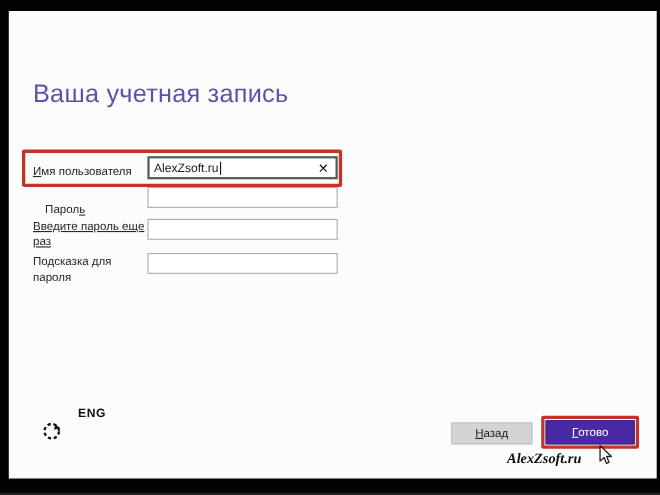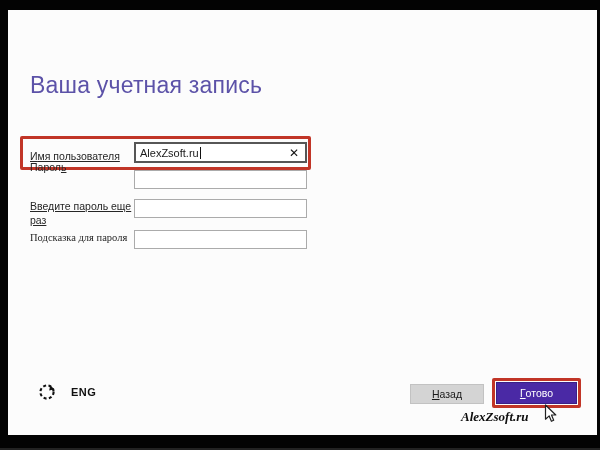--- a/index.html
+++ b/index.html
@@ -51,57 +51,57 @@
     background:var(--back-button-bg,#d4d4d4);color:#1a1a1a;
     border:1px solid #c2c2c2;
   }
   .btn-finish{
     position:absolute;left:1px;top:1px;width:81px;height:22px;
     background:var(--accent-button,#4a29a5);color:#fff;
     border:1px solid #3a1f85;
   }
   .ease-icon{left:38px;top:383px;width:18px;height:18px;}
   .lang-indicator{
-    left:71px;top:386px;font-size:11px;font-weight:bold;color:#111;
+    left:71px;top:370px;font-size:11px;font-weight:bold;color:#111;
     letter-spacing:.5px;
   }
   .watermark{
     left:461px;top:409px;font-family:"Liberation Serif","DejaVu Serif",serif;
     font-style:italic;font-weight:bold;font-size:13px;color:#0d0d0d;
   }
   .cursor{left:544px;top:404px;width:14px;height:20px;}
 </style>
 </head>
 <body>
 
 <div class="screen">
   <div class="panel"></div>
 
   <div class="abs page-title">Ваша учетная запись</div>
 
   <div class="abs annotation-box box-username"></div>
 
-  <div class="abs field-label" style="top:149px;text-decoration:underline;"><u>И</u>мя пользователя</div>
+  <div class="abs field-label" style="top:149px;"><u>И</u>мя пользователя</div>
   <div class="abs textbox focused" style="top:142px;">
     <span>AlexZsoft.ru</span>
     <span class="caret"></span>
     <span class="clear-btn">✕</span>
   </div>
 
-  <div class="abs field-label" style="top:160px;">Парол<u>ь</u></div>
+  <div class="abs field-label" style="top:184px;margin-left:11px;">Парол<u>ь</u></div>
   <div class="abs textbox" style="top:170px;">
     <span></span>
   </div>
 
   <div class="abs field-label" style="top:199px;text-decoration:underline;"><u>В</u>ведите пароль еще раз</div>
   <div class="abs textbox" style="top:199px;">
     <span></span>
   </div>
 
-  <div class="abs field-label" style="top:231px;font-family:Liberation Serif, serif;">По<u>д</u>сказка для пароля</div>
+  <div class="abs field-label" style="top:231px;">По<u>д</u>сказка для пароля</div>
   <div class="abs textbox" style="top:230px;">
     <span></span>
   </div>
 
   <svg class="abs ease-icon" viewBox="0 0 18 18">
     <circle cx="9" cy="9" r="6.6" fill="none" stroke="#111" stroke-width="2.1" stroke-dasharray="3 2.4"></circle>
     <path d="M12.2 2.6 L16.6 6.2 L11.2 7.6 Z" fill="#111"></path>
   </svg>
   <div class="abs lang-indicator">ENG</div>
 

